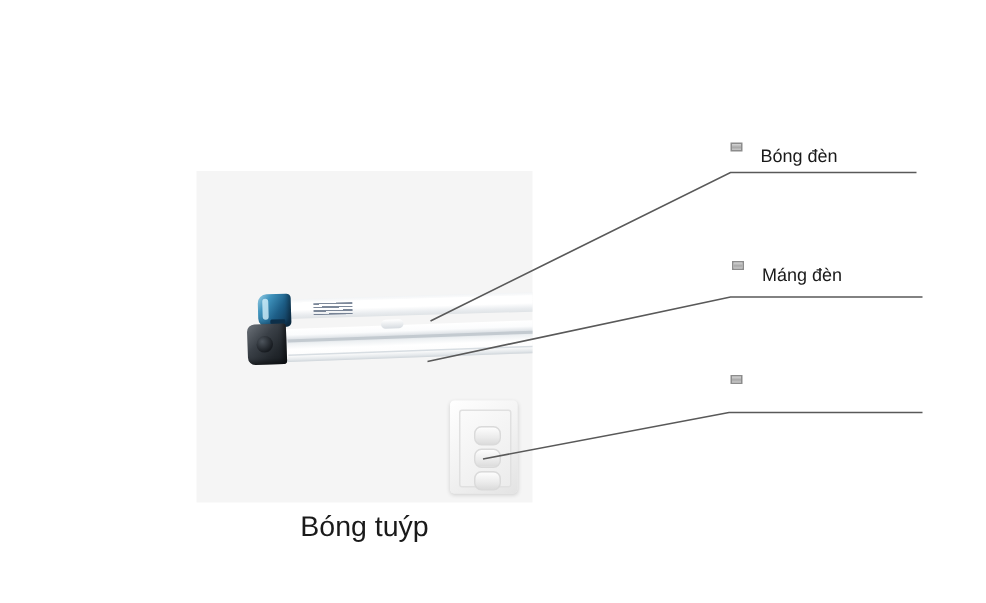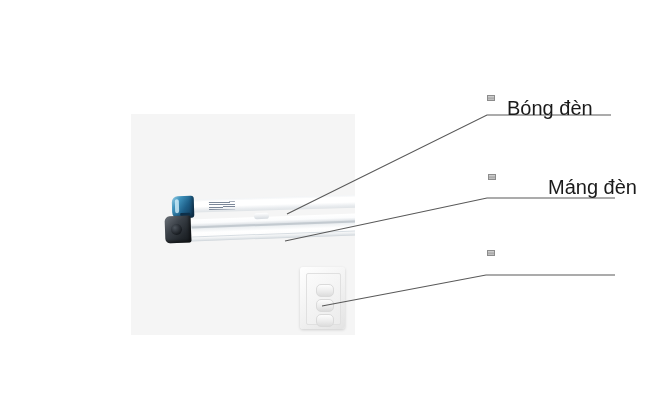--- a/index.html
+++ b/index.html
@@ -192,21 +192,21 @@
     width: 224px;
     text-align: center;
     font-size: 19px;
     color: #1a1a1a;
     font-family: "Liberation Sans", sans-serif;
   }
 
   
   .callout-label {
     position: absolute;
-    font-size: 20px;
+    font-size: 12px;
     color: #1a1a1a;
     white-space: nowrap;
     font-family: "Liberation Sans", sans-serif;
   }
   .anchor-marker {
     position: absolute;
     width: 8px;
     height: 6px;
     background: linear-gradient(to bottom, #d6d6d6 0%, #a8a8a8 55%, #c9c9c9 100%);
     border: 1px solid #8c8c8c;
@@ -251,28 +251,29 @@
     <div class="switch-plate">
       <div class="switch-inner">
         <div class="rocker r1"></div>
         <div class="rocker r2"></div>
         <div class="rocker r3"></div>
       </div>
     </div>
 
   </div>
 
+  <div class="caption">Bóng tuýp</div>
 
   <svg class="leader-svg" viewBox="0 0 657 402" xmlns="http://www.w3.org/2000/svg">
     <polyline points="287,214 487,115 611,115" fill="none" stroke="#595959" stroke-width="1.1"></polyline>
     <polyline points="285,241 487,198 615,198" fill="none" stroke="#595959" stroke-width="1.1"></polyline>
     <polyline points="322,306 486,275 615,275" fill="none" stroke="#595959" stroke-width="1.1"></polyline>
   </svg>
 
   <div class="anchor-marker" style="left:487px; top:95px;"></div>
   <div class="callout-label" style="left:507px; top:97px;">Bóng đèn</div>
 
   <div class="anchor-marker" style="left:488px; top:174px;"></div>
-  <div class="callout-label" style="left:508px; top:176px;margin-left:40px;">Máng đèn</div>
+  <div class="callout-label" style="left:508px; top:176px;">Máng đèn</div>
 
   <div class="anchor-marker" style="left:487px; top:250px;"></div>
 
 </div>
 
 </body></html>

